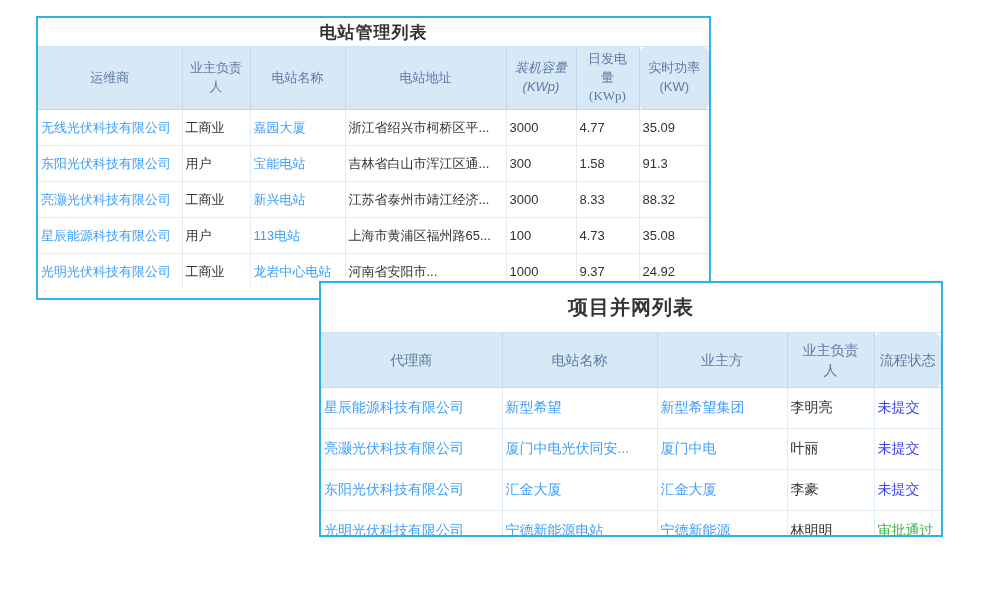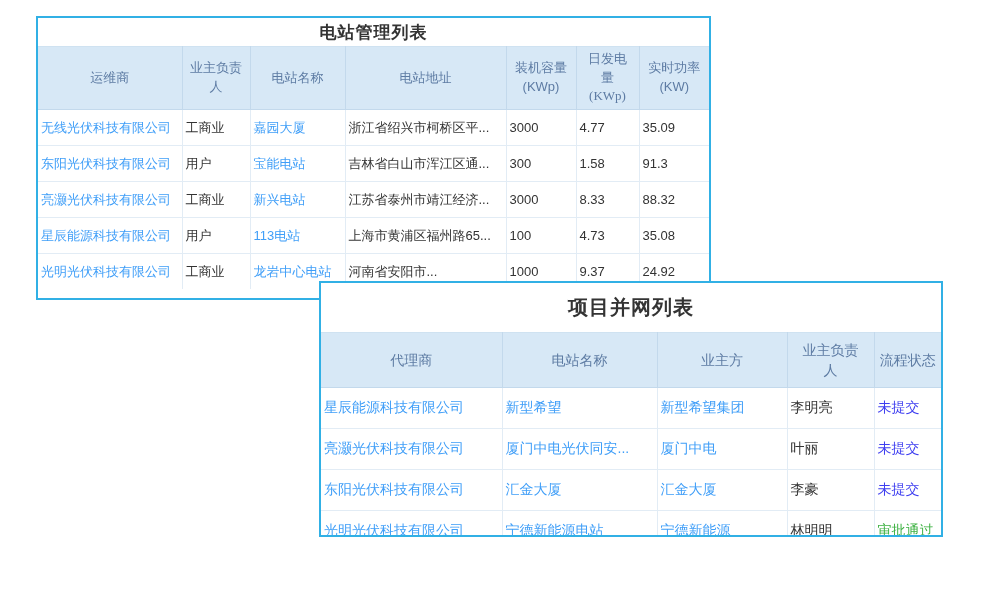--- a/index.html
+++ b/index.html
@@ -27,24 +27,24 @@
   }
   td{
     border:1px solid #e2ecf5;text-align:left;vertical-align:middle;
     color:#333;padding:0 3px;overflow:hidden;white-space:nowrap;
   }
   #station-card th{height:62px;font-size:13px;}
   #station-card td{height:35px;font-size:13px;}
   #grid-card th{height:54px;font-size:14px;}
   #grid-card td{height:40px;font-size:14px;}
   th:first-child,td:first-child{border-left:none;}
-  th:last-child,td:last-child{border-right:none;}
+  th:last-child,td:last-child{border-right:none;border-radius:7px;}
   tr:last-child td{border-bottom:none;}
   .hdr{display:inline-block;}
-  .w56{width:56px;}
+  .w56{width:56px;font-style:italic;}
   .w42{width:42px;font-family:Liberation Serif, serif;}
   .w58{width:58px;}
   .w62{width:62px;}
   .link{color:#3f9ef8;cursor:pointer;}
   .status{cursor:pointer;}
   .status[data-status="未提交"]{color:#3e3ef0;}
   .status[data-status="审批中"]{color:#f0a330;}
   .status[data-status="审批通过"]{color:#3fb244;}
 </style>
 </head>

